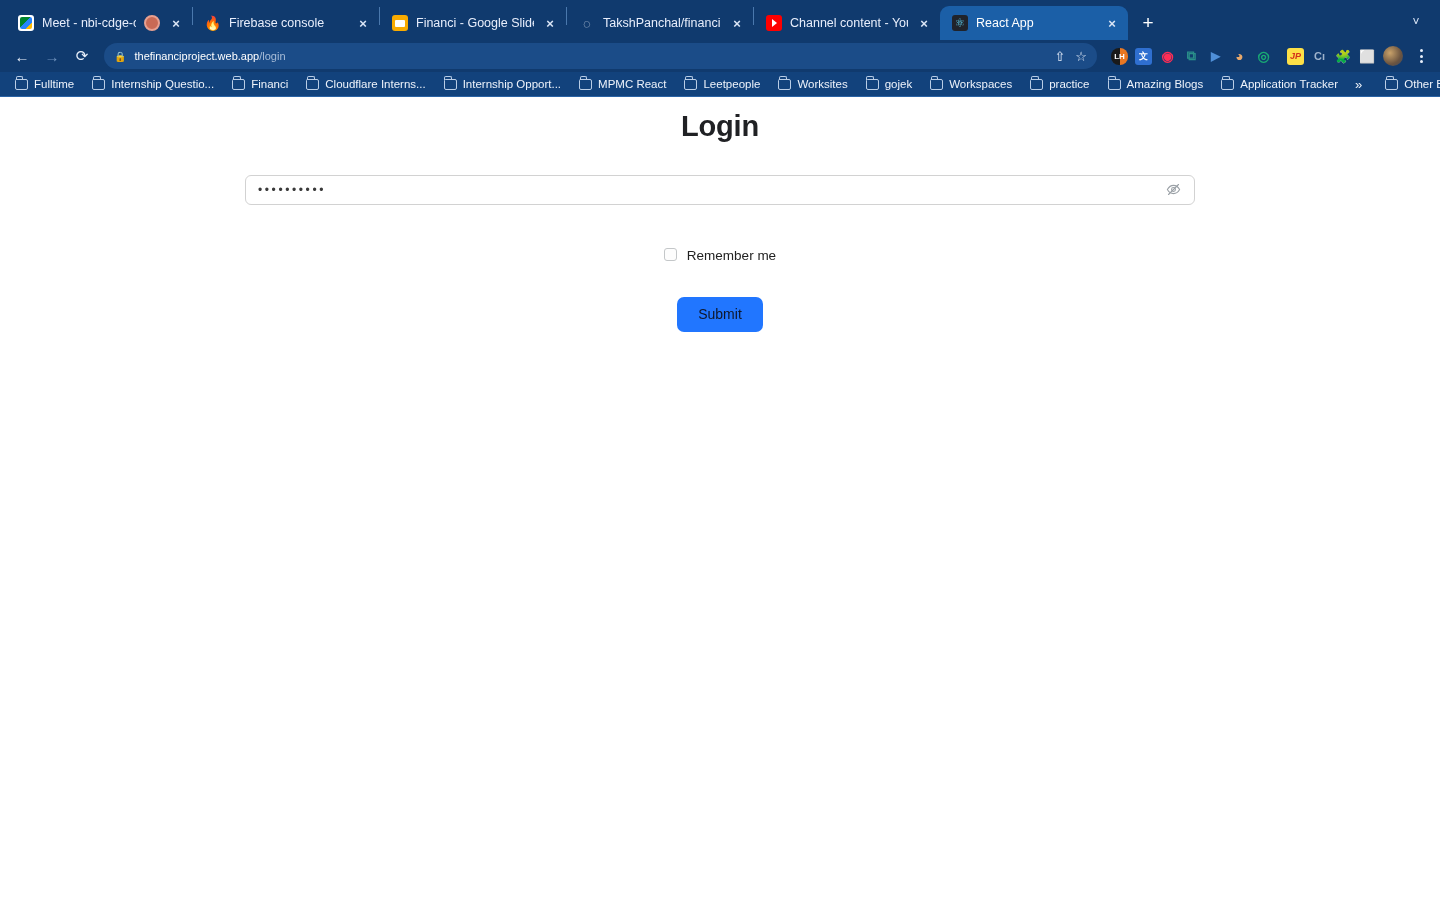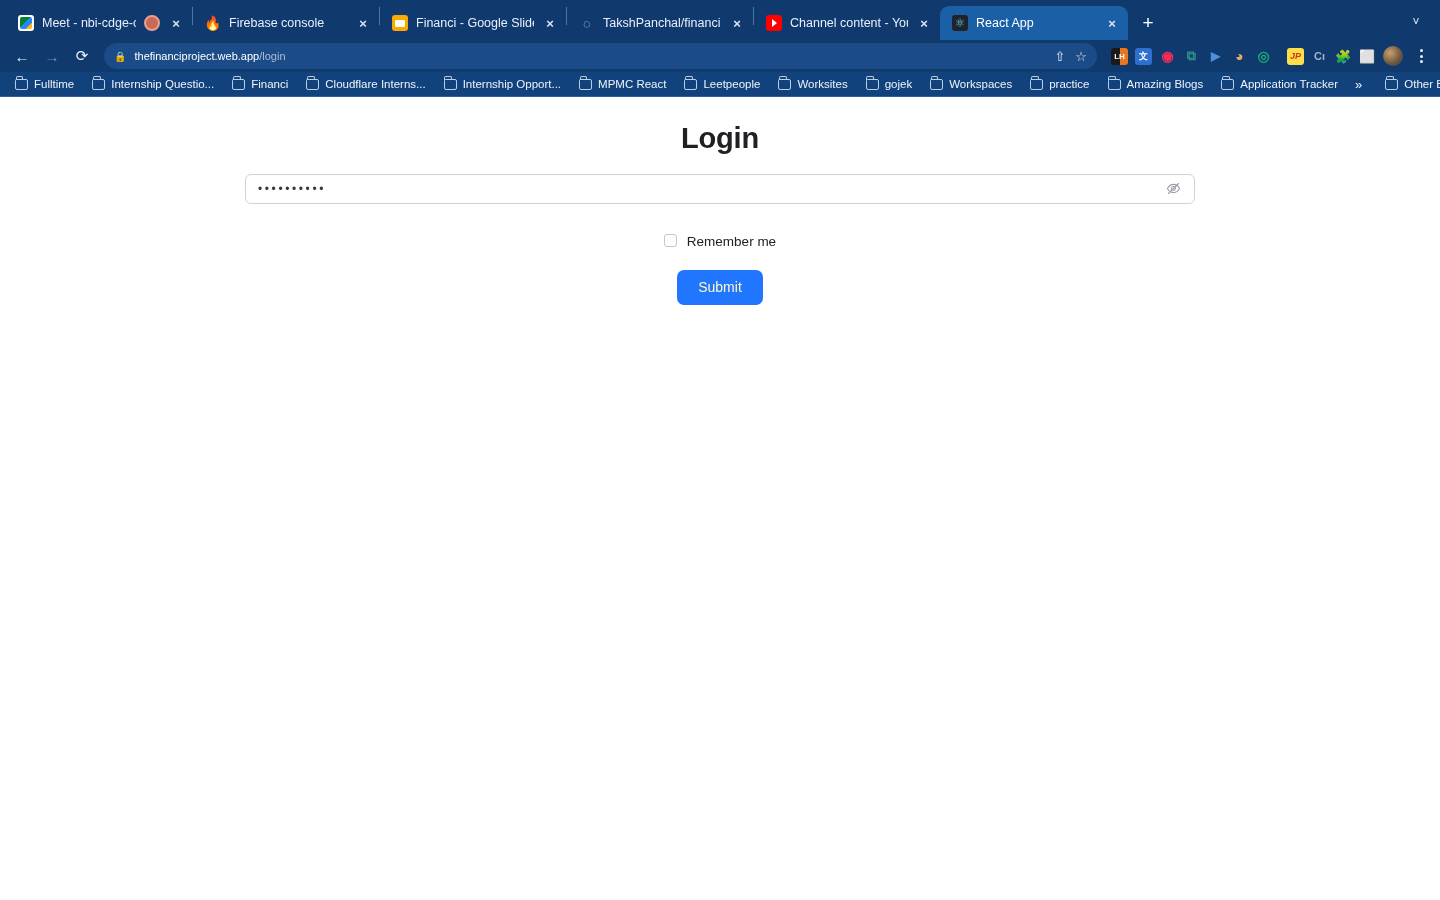--- a/index.html
+++ b/index.html
@@ -144,21 +144,21 @@
   .omni-actions { margin-left: auto; display: flex; gap: 10px; align-items: center; }
   .omni-ico { font-size: 13px; color: #e4ecf9; }
   .ext-row { display: flex; align-items: center; gap: 7px; padding-left: 6px; }
   .ext {
     width: 17px; height: 17px;
     border-radius: 3px;
     display: flex; align-items: center; justify-content: center;
     font-size: 9px; font-weight: 700;
     overflow: hidden;
   }
-  .ext-lh { background: linear-gradient(90deg,#1a1a1a 50%,#e87722 50%); color:#fff; font-size:8px; }
+  .ext-lh { background: linear-gradient(90deg,#1a1a1a 50%,#e87722 50%); color:#fff; font-size:8px;border-radius:8px; }
   .ext-tr { background: #2f6fd0; color: #fff; font-size: 9px; }
   .ext-loom { background: transparent; color: #ff2d55; font-size: 14px; }
   .ext-sel { background: transparent; color: #2a8f8a; font-size: 13px; }
   .ext-play { background: transparent; color: #4f8fd8; font-size: 12px; }
   .ext-face { background: transparent; color: #e8a86b; font-size: 14px; }
   .ext-green { background: transparent; color: #19a974; font-size: 14px; }
   .ext-jp { background: #fde047; color: #d4301a; font-size: 9px; font-style: italic; margin-left: 8px; }
   .ext-ci { background: transparent; color: #9fb3cc; font-size: 11px; }
   .ext-puzzle { background: transparent; color: #ffffff; font-size: 13px; }
   .ext-panel { background: transparent; color: #ffffff; font-size: 13px; }
@@ -213,24 +213,25 @@
 
   
   .page {
     width: 1440px;
     height: 807px;
     background: #ffffff;
     padding-top: 14px;
   }
   .login-wrap {
     width: 950px;
-    margin: 12px auto;
+    margin: 0 auto;
     display: flex;
     flex-direction: column;
     align-items: center;
+    gap: 13px;
   }
   .login-title {
     font-size: 29px;
     font-weight: 700;
     color: #202124;
     letter-spacing: -0.2px;
     margin-bottom: 19px;
     line-height: 1.1;
   }
   .field {
@@ -272,21 +273,21 @@
     border-radius: 3px;
     background: #fdfdfd;
     flex: 0 0 13px;
   }
   .remember-label {
     font-size: 13.5px;
     color: #222;
   }
   .submit-btn {
     background: #2176ff;
-    color: #fef9c3;
+    color: #0f172a;
     border: none;
     border-radius: 7px;
     font-size: 14px;
     font-family: "Liberation Sans", sans-serif;
     padding: 9px 21px;
     line-height: 1.25;
   }
 </style>
 </head>
 <body>

